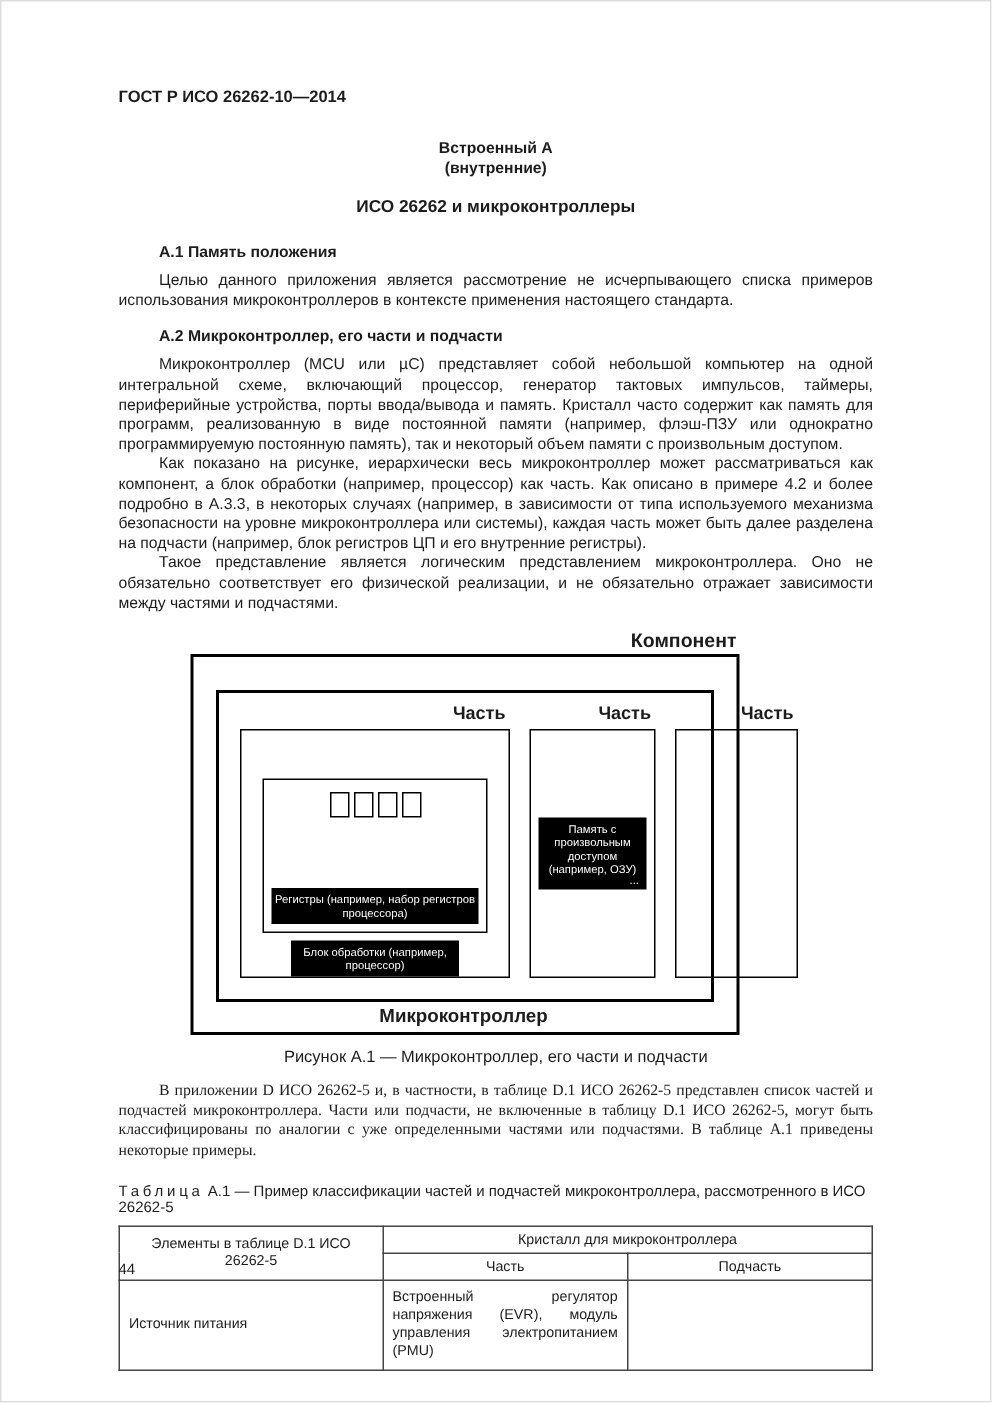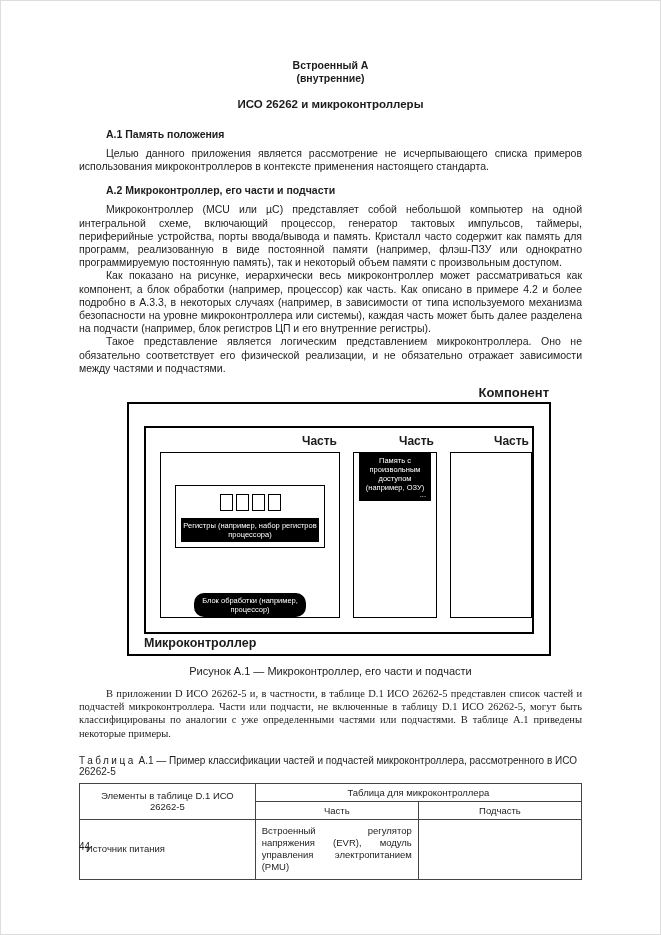--- a/index.html
+++ b/index.html
@@ -12,54 +12,54 @@
   }
   .doc-header { font-weight:bold; font-size:11px; margin-bottom:22px; }
   .center { text-align:center; }
   .annex-label, .annex-type { font-weight:bold; font-size:10.5px; line-height:13px; }
   .annex-title { font-weight:bold; font-size:11.5px; margin-top:13px; margin-bottom:18px; }
   .sec-heading { font-weight:bold; font-size:10.5px; margin:11px 0 7px 0; padding-left:27px; }
   p.body {
     font-size:10.5px; line-height:13.2px; text-align:justify; text-indent:27px;
   }
   
-  .figure-wrap { width:424px; margin:10px 0 0 48px; }
+  .figure-wrap { width:366px; margin:10px 0 0 48px; }
   .component-label { text-align:right; font-weight:bold; font-size:13px; margin-bottom:2px; padding-right:2px; }
   .component-box {
     border:2px solid #000; height:254px; padding:22px 15px 0 15px;
     display:flex; flex-direction:column;
   }
   .mcu-box {
     border:2px solid #000; height:208px; padding:2px 14px 0 14px;
     display:flex; flex-direction:column;
   }
-  .mcu-label { text-align:left; font-weight:bold; font-size:12.5px; line-height:18px; padding-right:2px; }
+  .mcu-label { text-align:center; font-weight:bold; font-size:12.5px; line-height:18px; padding-right:2px; }
   .parts-row { display:flex; gap:13px; flex:1; }
   .part-col { display:flex; flex-direction:column; }
   .part-col-1 { flex:0 0 180px; }
   .part-col-2 { flex:0 0 84px; }
   .part-col-3 { flex:0 0 82px; }
   .part-label { text-align:right; font-weight:bold; font-size:12px; height:22px; line-height:22px; padding-right:3px; }
   .part-box {
     border:1.5px solid #000; flex:1; margin-bottom:14px;
     display:flex; flex-direction:column; align-items:center;
   }
   .registers-box {
     margin-top:32px; width:150px; border:1.5px solid #000;
-    padding:8px 5px 5px 5px; display:flex; flex-direction:column; align-items:center;
+    padding:8px 5px 5px 5px; display:flex; flex-direction:column; align-items:center;gap:40px;
   }
   .register-cells { display:flex; gap:3px; }
   .register-cell { width:13px; height:17px; border:1.5px solid #000; background:#fff; }
   .bar {
     background:#000; color:#fff; text-align:center;
     font-size:7.5px; line-height:9px; padding:3px 2px;
   }
   .registers-bar { margin-top:7px; width:100%; }
-  .processing-bar { margin-top:auto; width:112px;border-radius:10px; }
-  .part-box-2 { }
+  .processing-bar { margin-top:auto; width:112px; }
+  .part-box-2 { justify-content:center; }
   .memory-bar { width:72px; }
   .memory-text { display:block; }
   .memory-ellipsis { display:block; text-align:right; padding-right:3px; line-height:6px; }
   .figure-caption { text-align:center; font-size:11px; margin-top:9px; }
   
   .table-title { font-size:10px; margin:15px 0 6px 0; }
   .table-title .spaced { letter-spacing:2.5px; }
   table.gost { width:100%; border-collapse:collapse; table-layout:fixed; }
   table.gost td {
     border:1px solid #444; font-size:9.5px; padding:3px 6px; vertical-align:middle;margin-top:48px;
@@ -67,20 +67,21 @@
   td.hdr { text-align:center; font-size:9px; line-height:11px; height:18px; }
   td.body-cell { vertical-align:top; height:60px; font-size:9.5px; line-height:12px; }
   td.cell-part { text-align:justify; }
   .page-number { position:absolute; left:78px; top:840px; font-size:10px; }
 </style>
 </head>
 <body>
 
 <div class="page">
 
+  <div class="doc-header">ГОСТ Р ИСО 26262-10—2014</div>
 
   <div class="annex-label center">Встроенный А</div>
   <div class="annex-type center">(внутренние)</div>
   <div class="annex-title center">ИСО 26262 и микроконтроллеры</div>
 
   <div class="sec-heading">А.1 Память положения</div>
   <p class="body">Целью данного приложения является рассмотрение не исчерпывающего списка примеров использования микроконтроллеров в контексте применения настоящего стандарта.</p>
 
   <div class="sec-heading">А.2 Микроконтроллер, его части и подчасти</div>
   <p class="body">Микроконтроллер (MCU или µС) представляет собой небольшой компьютер на одной интегральной схеме, включающий процессор, генератор тактовых импульсов, таймеры, периферийные устройства, порты ввода/вывода и память. Кристалл часто содержит как память для программ, реализованную в виде постоянной памяти (например, флэш-ПЗУ или однократно программируемую постоянную память), так и некоторый объем памяти с произвольным доступом.</p>
@@ -142,21 +143,21 @@
 
   <table class="gost">
     <colgroup>
       <col style="width:35%">
       <col style="width:32.5%">
       <col style="width:32.5%">
     </colgroup>
     <tbody>
       <tr>
         <td class="hdr" rowspan="2">Элементы в таблице D.1 ИСО 26262-5</td>
-        <td class="hdr" colspan="2">Таблица для микроконтроллера</td>
+        <td class="hdr" colspan="2">Кристалл для микроконтроллера</td>
       </tr>
       <tr>
         <td class="hdr">Часть</td>
         <td class="hdr">Подчасть</td>
       </tr>
       <tr>
         <td class="body-cell">Источник питания</td>
         <td class="body-cell cell-part">Встроенный регулятор напряжения (EVR), модуль управления электропитанием (PMU)</td>
         <td class="body-cell"></td>
       </tr>

